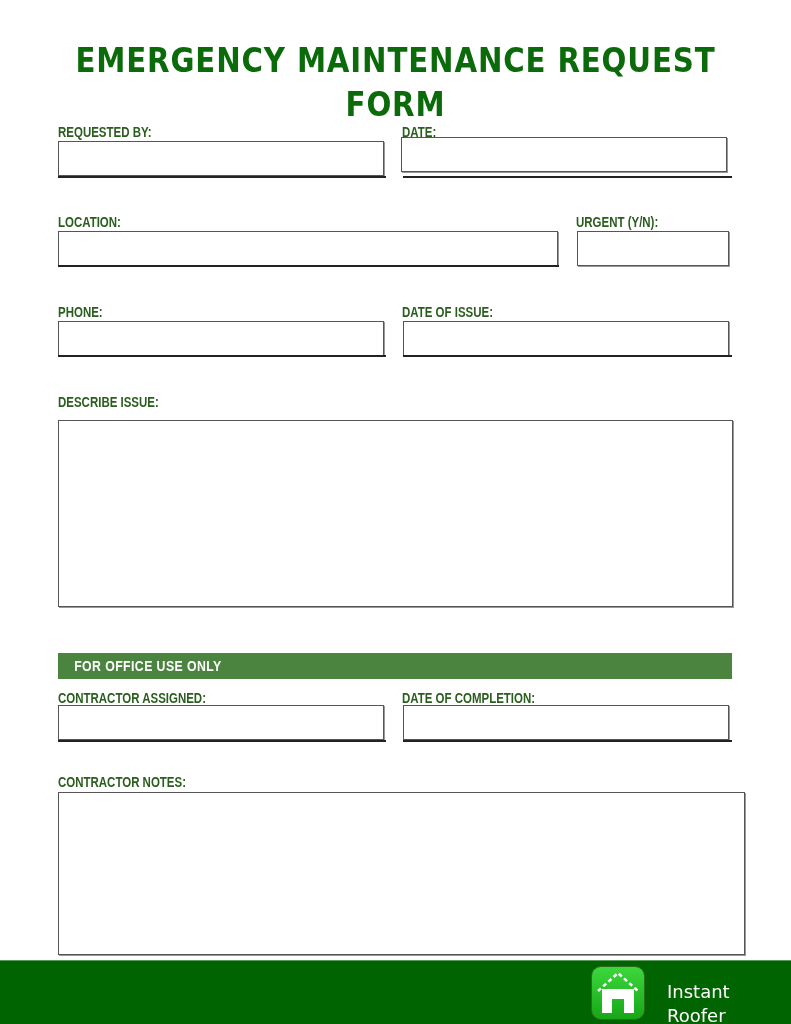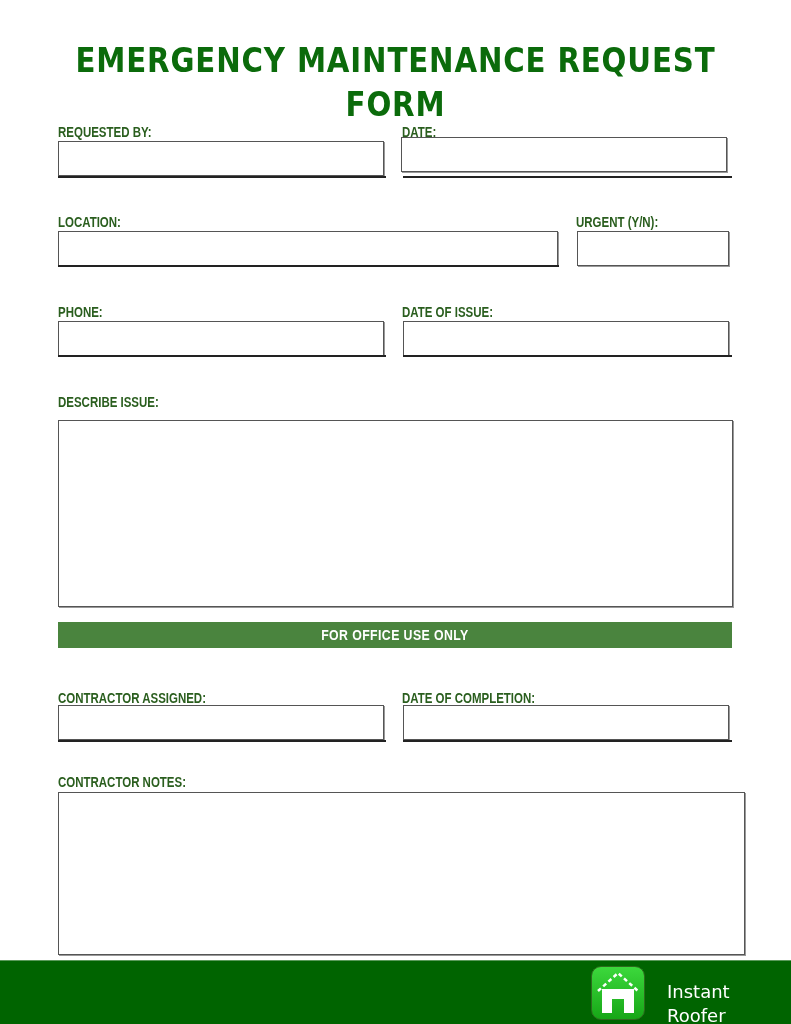--- a/index.html
+++ b/index.html
@@ -21,22 +21,22 @@
   }
   .box {
     position:absolute; background:#fff; border:1px solid #555;
     box-shadow: 1px 1px 0 #999;
     outline:none; resize:none; margin:0; padding:0; box-sizing:border-box;
   }
   .underline {
     position:absolute; height:2px; background:#222;
   }
   .bar {
-    position:absolute; left:58px; top:622px; width:674px; height:26px;
-    background:#4a843e; color:#fff; text-align:center;
+    position:absolute; left:58px; top:653px; width:674px; height:26px;
+    background:#4a843e; color:#fff; 
   }
   .bar span {
     display:inline-block; font-weight:bold; font-size:15px; line-height:26px;
     transform:scaleX(0.82); letter-spacing:0.5px;
   }
   .footer {
     position:absolute; left:0; top:960px; width:791px; height:64px; background:#006400;
     border-top:1px solid #5a9a5a;
   }
   .logo {

